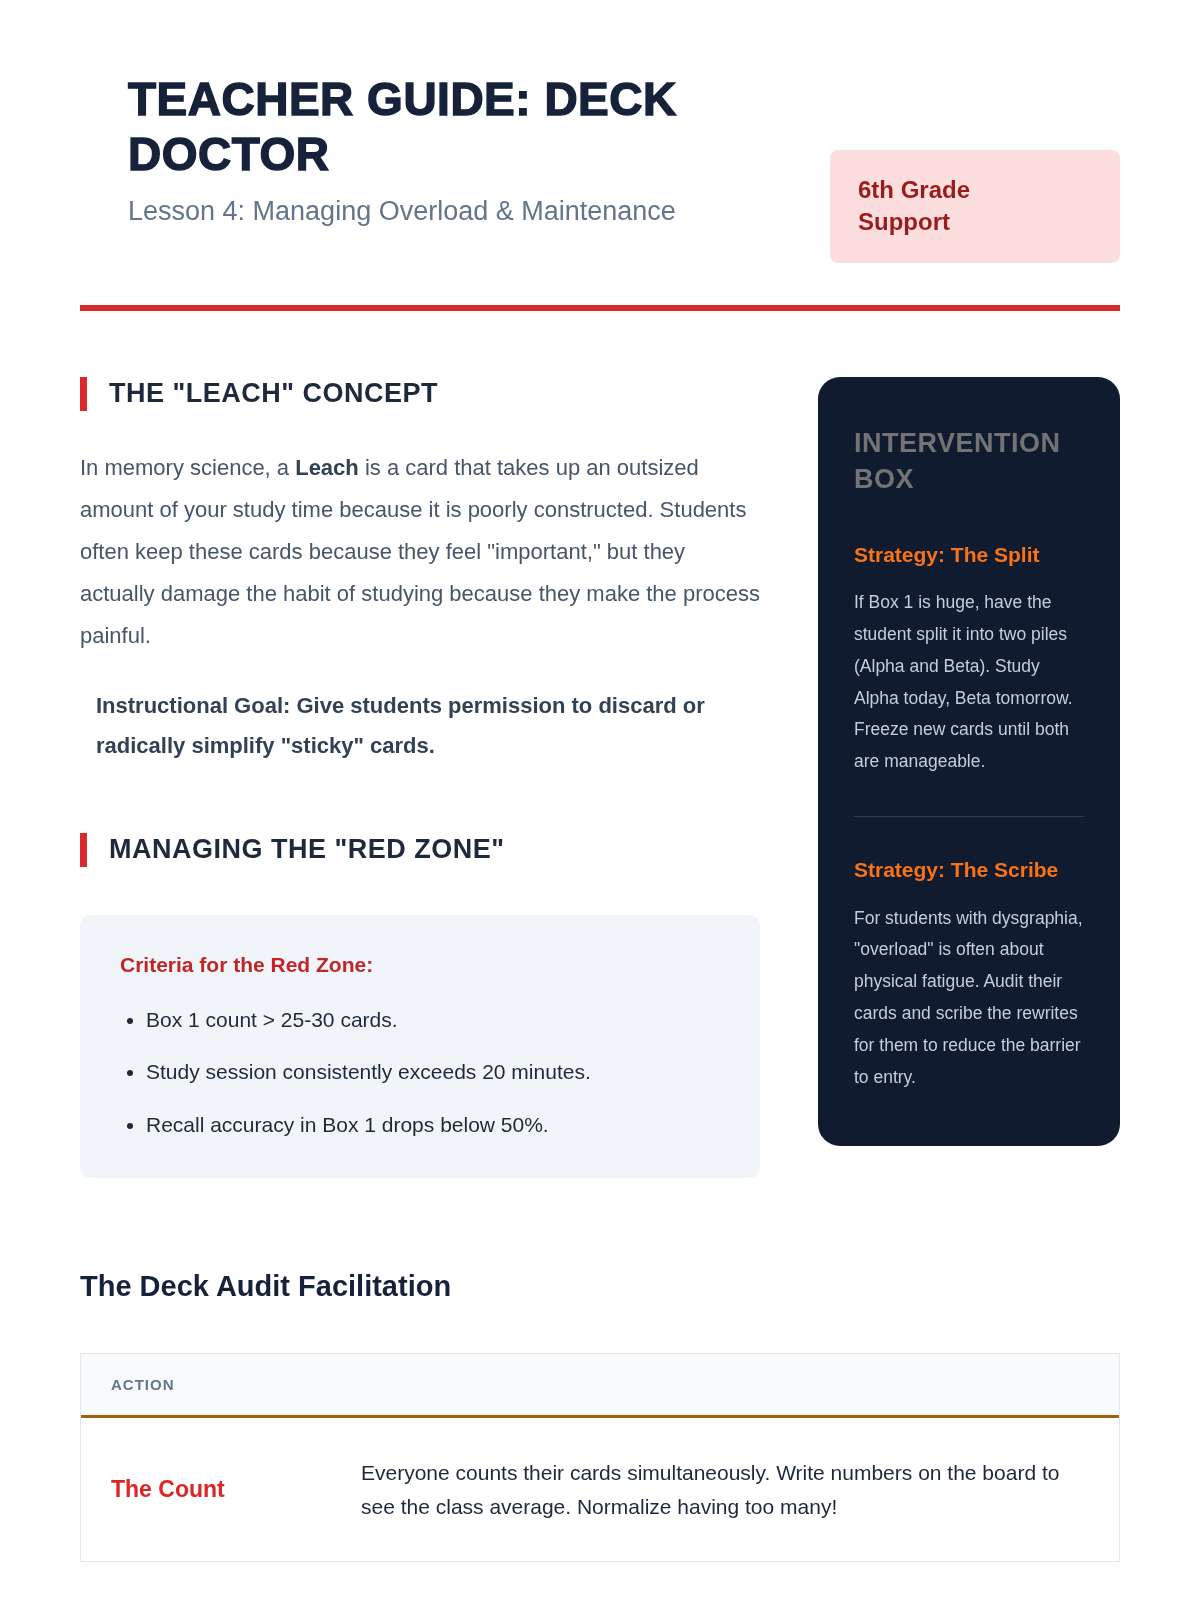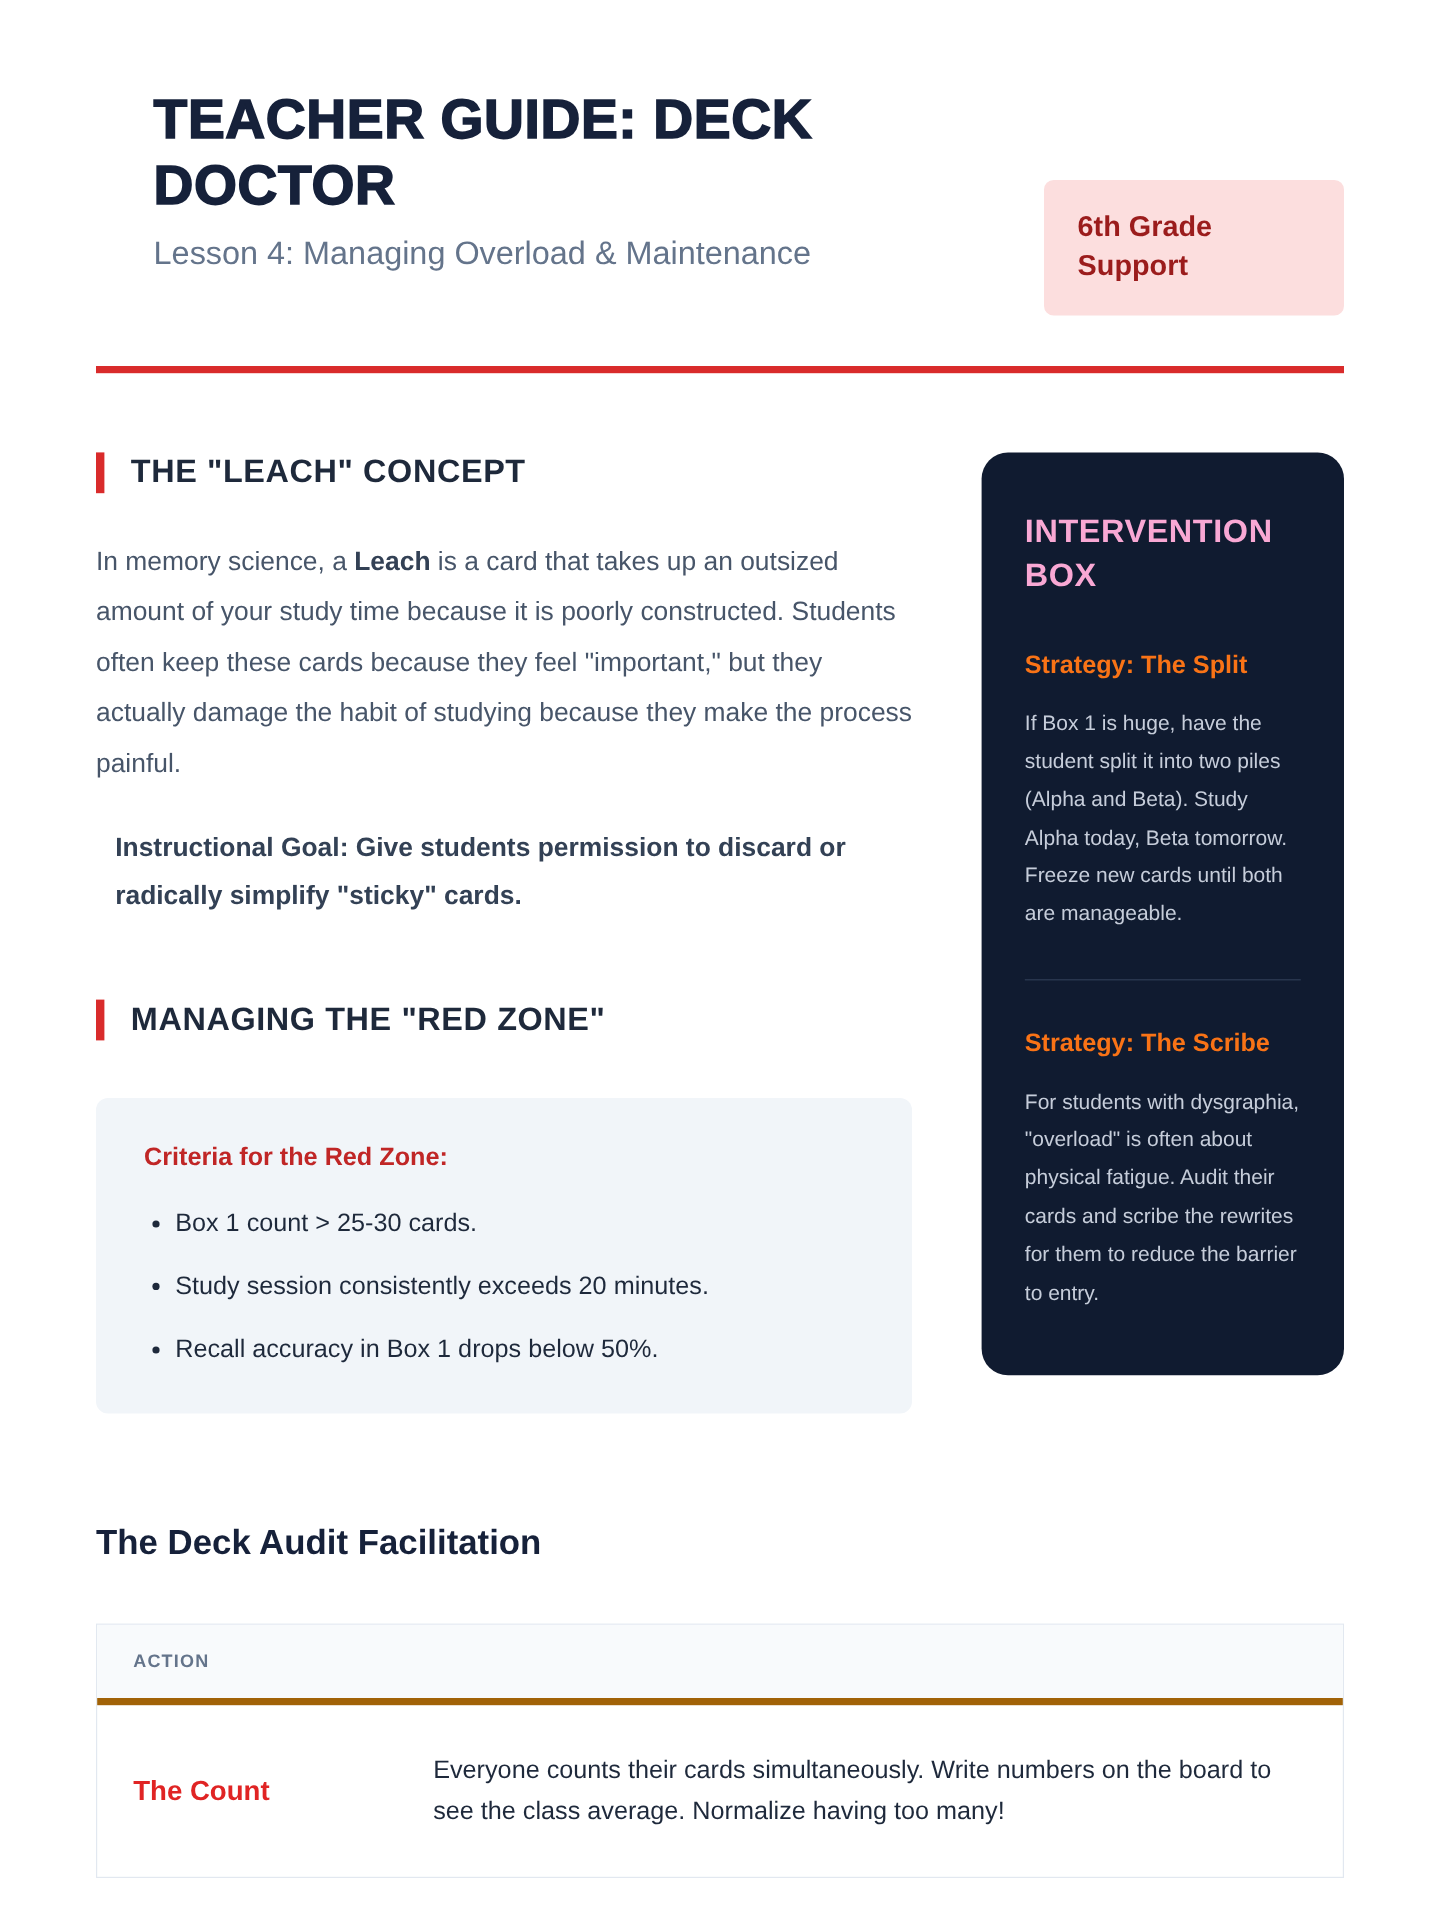--- a/index.html
+++ b/index.html
@@ -29,21 +29,21 @@
     margin-top: 14px;
     font-size: 27px;
     font-weight: 400;
     color: #64748b;
   }
   .grade-badge {
     margin-top: 78px;
     background: #fcdede;
     border-radius: 8px;
     padding: 24px 28px;
-    width: 250px;
+    width: 290px;
   }
   .grade-badge span {
     display: block;
     max-width: 150px;
     font-size: 24px;
     font-weight: 700;
     color: #9b1c1c;
     line-height: 1.35;
   }
   .red-rule { margin-top: 42px; height: 6px; background: #d92b2b; border: none; }
@@ -104,21 +104,21 @@
   .criteria-list li:last-child { margin-bottom: 4px; }
 
   
   .intervention-box {
     background: #101b30;
     border-radius: 22px;
     padding: 48px 36px 52px 36px;
     color: #c6cdda;
   }
   .intervention-heading {
-    color: #f9a8d4;
+    color: #737373;
     font-size: 27px;
     font-weight: 800;
     letter-spacing: 0.5px;
     line-height: 1.35;
   }
   .strategy-title {
     color: #f97316;
     font-size: 21px;
     font-weight: 700;
     line-height: 1.4;
@@ -146,21 +146,21 @@
   }
   .audit-table {
     margin-top: 50px;
     border: 1px solid #e2e8f0;
     background: #ffffff;
   }
   .table-header-row {
     display: grid;
     grid-template-columns: 250px 1fr;
     background: #f8fafc;
-    border-bottom: 6px solid #a16207;
+    border-bottom: 3px solid #a16207;
     padding: 22px 30px;
   }
   .table-header-cell {
     font-size: 15px;
     font-weight: 700;
     text-transform: uppercase;
     letter-spacing: 1px;
     color: #64748b;
   }
   .table-row {

